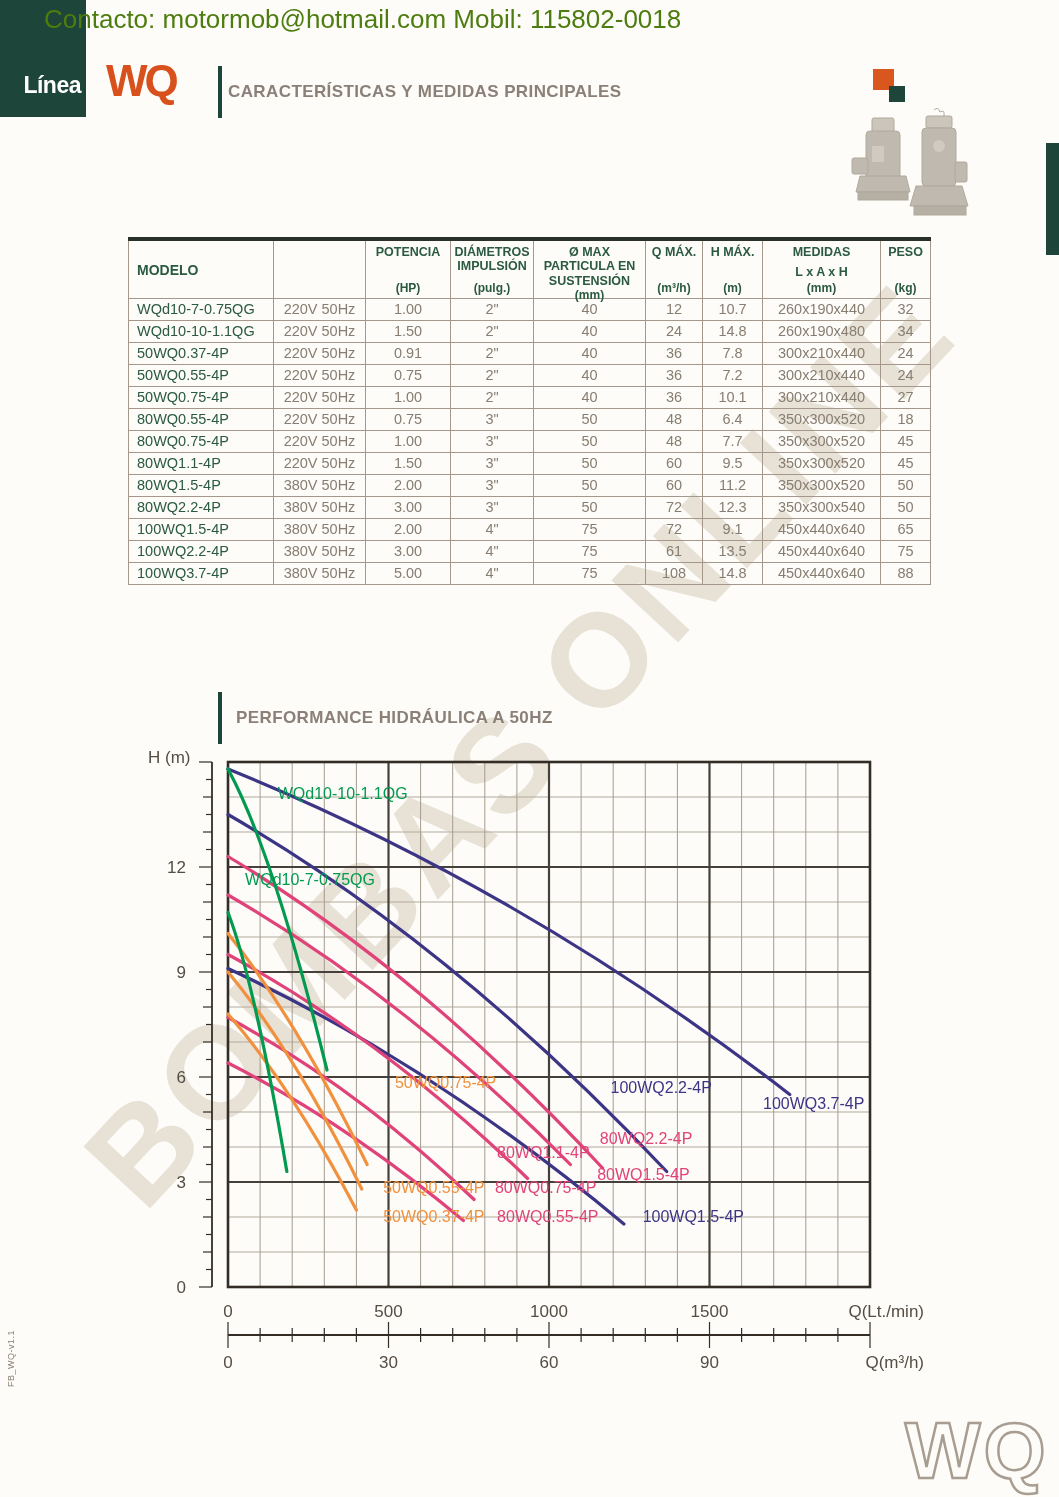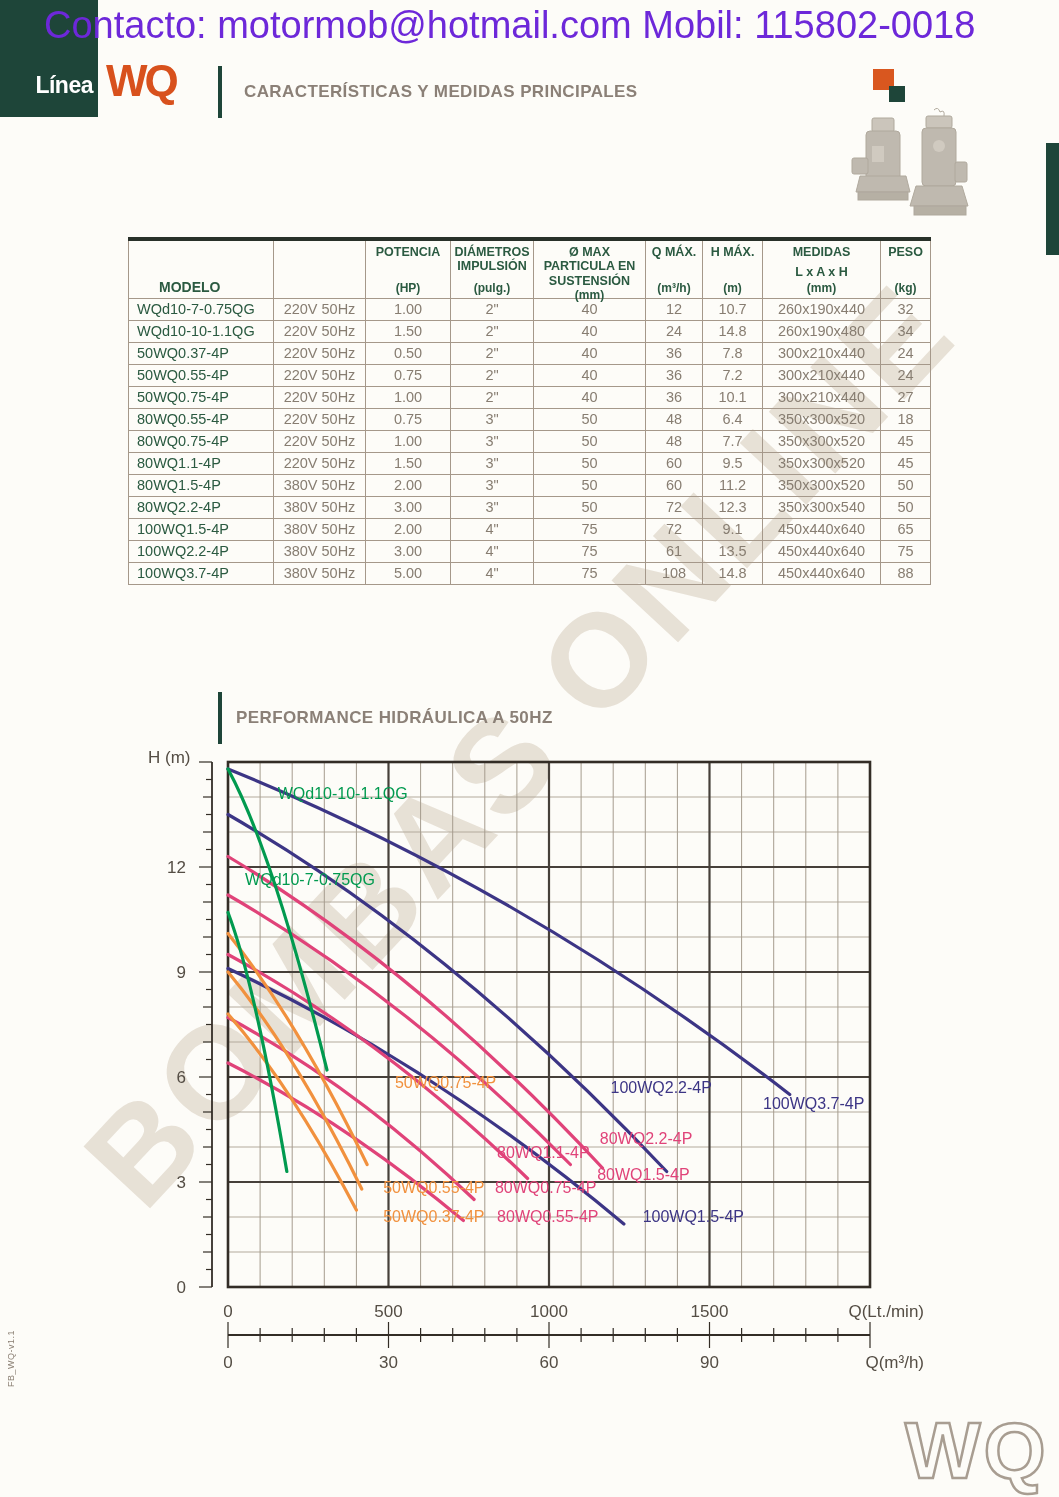--- a/index.html
+++ b/index.html
@@ -4,42 +4,42 @@
 <style>
   html,body{margin:0;padding:0;}
   .page{position:relative;width:1059px;height:1497px;background:#fdfcf8;overflow:hidden;
         font-family:"Liberation Sans", sans-serif;}
   
   .watermark{position:absolute;left:520px;top:745px;transform:translate(-50%,-50%) rotate(-47deg);
     font-size:132px;font-weight:bold;letter-spacing:6px;white-space:nowrap;
     color:rgba(209,198,180,0.5);z-index:1;}
   .z{position:absolute;z-index:2;}
   
-  .contact{left:44px;top:4px;font-size:38px;color:#6d28d9;white-space:nowrap;}
-  .brand-box{left:0;top:0;width:98px;height:117px;background:#1e4539;}
+  .contact{left:44px;top:4px;font-size:26px;color:#4d7c0f;white-space:nowrap;}
+  .brand-box{left:0;top:0;width:86px;height:117px;background:#1e4539;}
   .brand-linea{position:absolute;right:5px;top:72px;color:#ffffff;font-weight:bold;
     font-size:23px;letter-spacing:-0.5px;}
   .brand-wq{left:106px;top:56px;font-size:44px;font-weight:bold;color:#d8511d;letter-spacing:-3px;}
   .vbar{width:4px;height:52px;background:#1e4539;}
   .sec-title{font-size:17px;font-weight:bold;color:#8b8077;letter-spacing:0.4px;white-space:nowrap;}
   .sq{width:21px;height:21px;}
   .sq-orange{left:873px;top:69px;background:#d9571f;}
   .sq-green{left:889px;top:86px;width:16px;height:16px;background:#1e4539;}
   .right-bar{left:1046px;top:143px;width:13px;height:112px;background:#1e4539;}
   
   .spec-table{position:absolute;left:128px;top:237px;width:802px;z-index:2;
     border-collapse:collapse;table-layout:fixed;}
   .spec-table th,.spec-table td{border:1px solid #a5988a;padding:0;}
   .spec-table{border:1px solid #9a8d7f;border-top:4px solid #29312a;}
   .spec-table thead th{height:57px;color:#2b5a41;font-size:12.5px;font-weight:bold;
     vertical-align:top;text-align:center;}
   .hcell{display:flex;flex-direction:column;height:57px;justify-content:space-between;align-items:center;}
   .hcell .hl{margin-top:4px;line-height:1.15;}
   .hcell .hu{margin-bottom:3px;font-size:12px;}
-  .hcell.modelo{justify-content:flex-end;align-items:flex-start;padding-left:8px;font-size:14px;margin-left:22px;}
+  .hcell.modelo{justify-content:center;align-items:flex-start;padding-left:8px;font-size:14px;}
   .spec-table tbody td{height:21px;font-size:14.5px;color:#877d71;text-align:center;line-height:1;}
   .spec-table tbody td.model{color:#2b5a41;text-align:left;padding-left:8px;}
   
   .chart-svg{left:140px;top:735px;width:790px;height:645px;}
   
   .footer-code{left:6px;top:1330px;font-size:9px;color:#8a7f73;
     writing-mode:vertical-rl;transform:rotate(180deg);letter-spacing:0.5px;}
   .wq-outline{left:905px;top:1405px;font-size:80px;font-weight:bold;letter-spacing:3px;
     color:#fdfcf8;-webkit-text-stroke:2.5px #a89d91;}
   .pumps{left:848px;top:106px;width:138px;height:118px;}
@@ -51,21 +51,21 @@
 
   <div class="watermark">BOMBAS ONLINE</div>
 
   <div class="z brand-box">
     <span class="brand-linea">Línea</span>
   </div>
   <div class="z brand-wq">WQ</div>
   <div class="z contact">Contacto: motormob@hotmail.com Mobil: 115802-0018</div>
 
   <div class="z vbar" style="left:218px;top:66px;"></div>
-  <div class="z sec-title" style="left:244px;top:82px;">CARACTERÍSTICAS Y MEDIDAS PRINCIPALES</div>
+  <div class="z sec-title" style="left:228px;top:82px;">CARACTERÍSTICAS Y MEDIDAS PRINCIPALES</div>
 
   <div class="z sq sq-orange"></div>
   <div class="z sq-green" style="position:absolute;"></div>
 
   <svg class="z pumps" viewBox="0 0 138 118">
     <g fill="#b5aea3" stroke="#a29a8d" stroke-width="1" opacity="0.85">
 
       <rect x="24" y="12" width="22" height="14" rx="2" fill="#c3bcb1"></rect>
       <rect x="18" y="25" width="34" height="52" rx="4"></rect>
       <rect x="4" y="52" width="16" height="16" rx="2"></rect>
@@ -174,21 +174,21 @@
           <td>2"</td>
           <td>40</td>
           <td>24</td>
           <td>14.8</td>
           <td>260x190x480</td>
           <td>34</td>
         </tr>
         <tr>
           <td class="model">50WQ0.37-4P</td>
           <td>220V 50Hz</td>
-          <td>0.50</td>
+          <td>0.91</td>
           <td>2"</td>
           <td>40</td>
           <td>36</td>
           <td>7.8</td>
           <td>300x210x440</td>
           <td>24</td>
         </tr>
         <tr>
           <td class="model">50WQ0.55-4P</td>
           <td>220V 50Hz</td>

